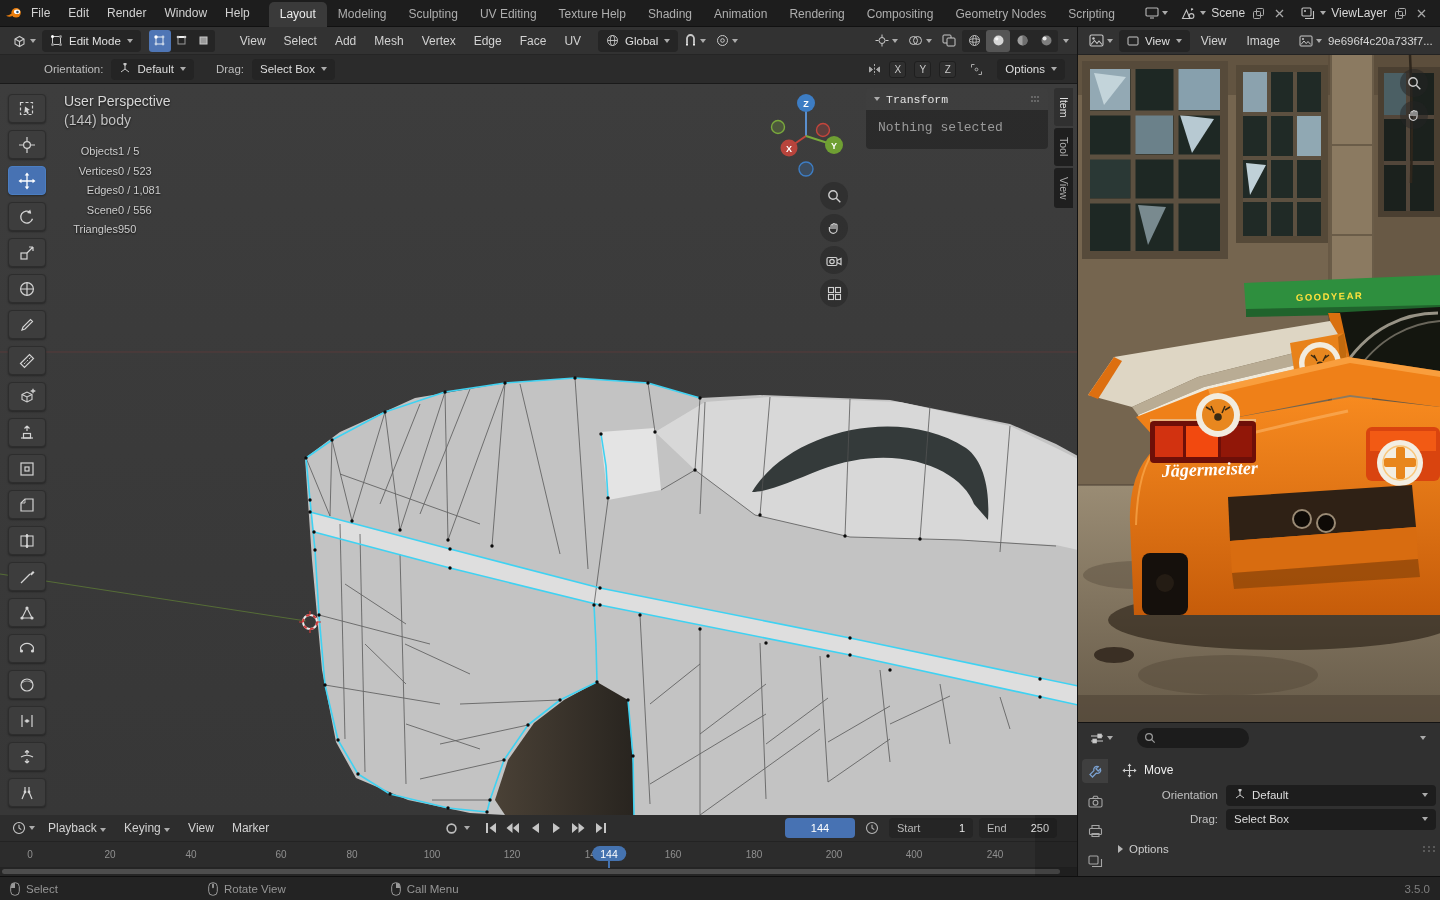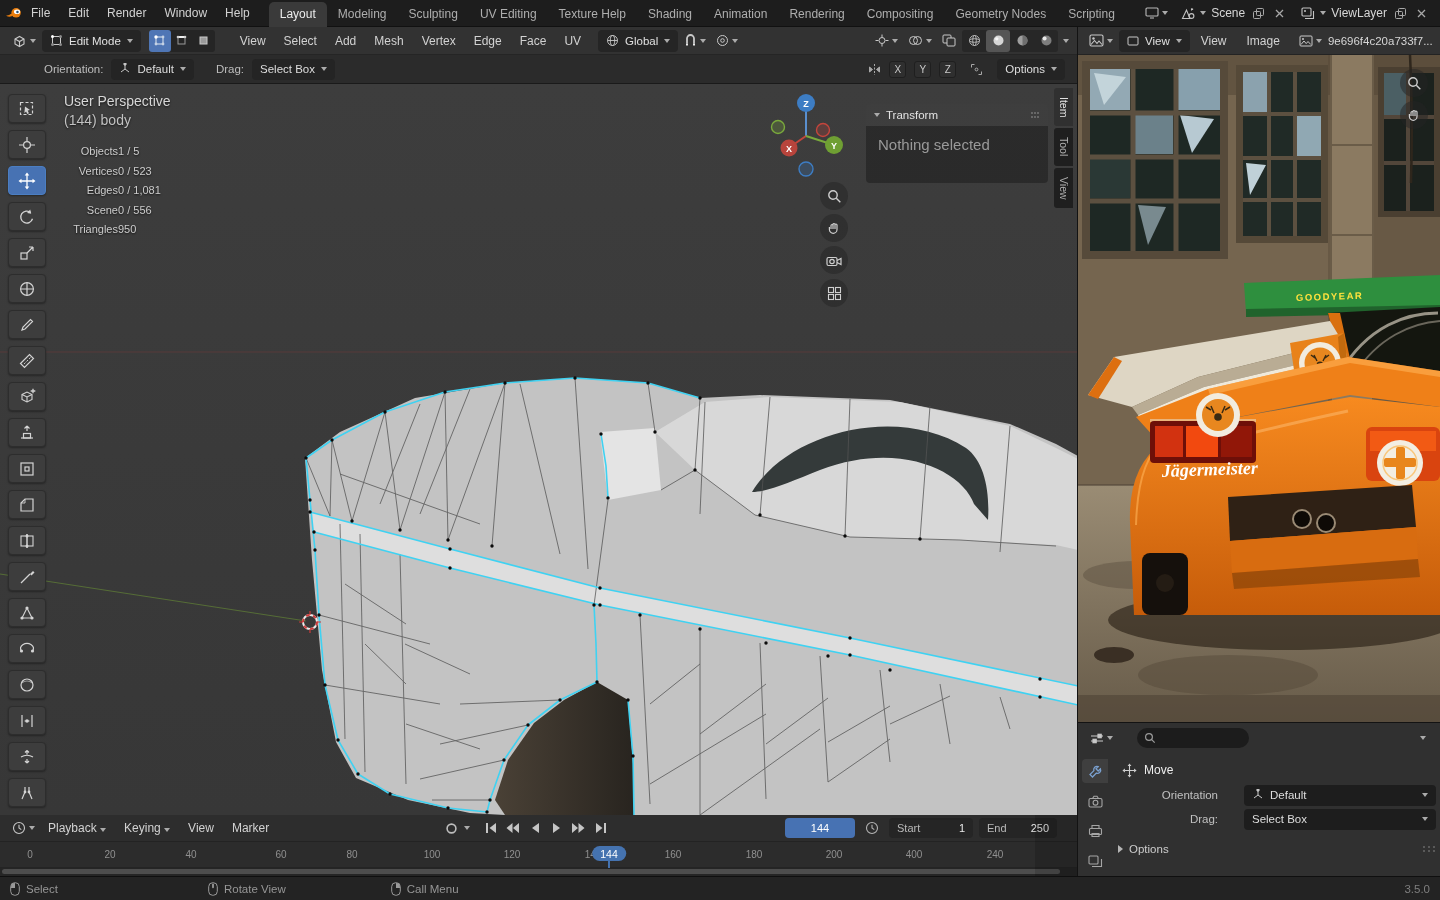--- a/index.html
+++ b/index.html
@@ -49,23 +49,23 @@
   #vp-canvas { position:absolute; left:0; top:0; }
   #vp-toolbar { position:absolute; left:8px; top:10px; display:flex; flex-direction:column; gap:7px; z-index:5; }
   .tool { width:38px; height:29px; border-radius:4px; background:#3d3d3d; border:1px solid #2d2d2d; display:flex; align-items:center; justify-content:center; box-shadow:0 1px 2px rgba(0,0,0,.35); }
   .tool.active { background:#4772b3; border-color:#4b7ec2; }
   #vp-info { position:absolute; left:64px; top:8px; z-index:4; text-shadow:0 1px 2px rgba(0,0,0,.7); }
   .vp-line { font-size:14px; color:#d8d8d8; line-height:19px; }
   .vp-line.dim { color:#c2c2c2; }
   #vp-stats { margin-top:12px; font-size:11px; color:#cdcdcd; }
   .srow { display:flex; line-height:19.5px; }
   .slabel { width:54px;text-align:right; }
-  #transform-panel { position:absolute; left:866px; top:20px; width:182px; z-index:4; border-radius:4px; overflow:hidden; }
+  #transform-panel { position:absolute; left:866px; top:4px; width:182px; z-index:4; border-radius:4px; overflow:hidden;font-family:Liberation Mono, monospace; }
   #transform-panel .tp-head { height:22px; background:rgba(62,62,62,.92); display:flex; align-items:center; gap:6px; padding:0 8px; color:#e2e2e2; font-size:11.5px; }
-  #transform-panel .tp-body { background:rgba(32,32,32,.62); padding:10px 12px 30px; color:#9a9a9a; font-size:15px; }
+  #transform-panel .tp-body { background:rgba(32,32,32,.62); padding:10px 12px 14px; color:#9a9a9a; font-size:13px; }
   #side-tabs { position:absolute; left:1054px; top:4px; width:19px; display:flex; flex-direction:column; gap:2px; z-index:4; }
   .side-tab { writing-mode:vertical-rl; padding:9px 3px; background:#1f1f1f; color:#b0b0b0; font-size:10.5px; border-radius:3px 0 0 3px; text-align:center; }
   .side-tab.active { background:#303030; color:#e6e6e6; }
   .navbtn { position:absolute; width:28px; height:28px; border-radius:50%; background:rgba(35,35,35,.5); display:flex; align-items:center; justify-content:center; z-index:4; }
 
   
   #timeline { height:61px; background:#2d2d2d; }
   #tl-header { height:27px; display:flex; align-items:center; padding:0 8px; position:relative; border-bottom:1px solid #232323; }
   #tl-transport { position:absolute; left:442px; display:flex; align-items:center; gap:3px; }
   .tbtn { width:19px; height:18px; display:flex; align-items:center; justify-content:center; border-radius:3px; }
@@ -85,21 +85,21 @@
   #img-header { height:28px; background:#323232; display:flex; align-items:center; gap:2px; padding:0 7px; border-bottom:1px solid #232323; }
   #img-canvas { height:667px; position:relative; background:#202020; overflow:hidden; }
   #props { height:154px; background:#303030; border-top:1px solid #131313; display:flex; flex-direction:column; }
   #props-header { height:30px; display:flex; align-items:center; gap:8px; padding:0 8px; }
   #props-search { width:112px; height:20px; background:#1c1c1c; border-radius:10px; display:flex; align-items:center; padding:0 7px; gap:5px; margin-left:12px; }
   #props-body { flex:1; display:flex; }
   #props-tabs { width:30px; display:flex; flex-direction:column; gap:6px; padding-top:6px; align-items:flex-end; }
   .ptab { width:26px; height:24px; display:flex; align-items:center; justify-content:center; border-radius:4px 0 0 4px; }
   .ptab.active { background:#3f3f3f; }
   #props-content { flex:1; padding:4px 4px 0 6px; font-size:11.5px; }
-  .prow { display:flex; align-items:center; height:24px; gap:26px; }
+  .prow { display:flex; align-items:center; height:24px; gap:8px; }
   .prow .plabel { flex:0 0 104px; text-align:right; color:#c0c0c0; }
   .prow .dd { flex:1; }
   .tool-title { color:#ededed; font-size:12px; gap:7px; height:26px; padding-left:8px; }
   .opt-row { margin-top:6px; color:#cdcdcd; gap:6px; padding-left:4px; }
   .grips { margin-left:auto; opacity:.6; }
 
   
   #statusbar { height:24px; background:#232323; border-top:1px solid #0f0f0f; display:flex; align-items:center; padding:0 10px; font-size:11.5px; color:#969696; }
   .sgroup { display:flex; align-items:center; gap:6px; }
   #status-version { margin-left:auto; color:#7f7f7f; }

